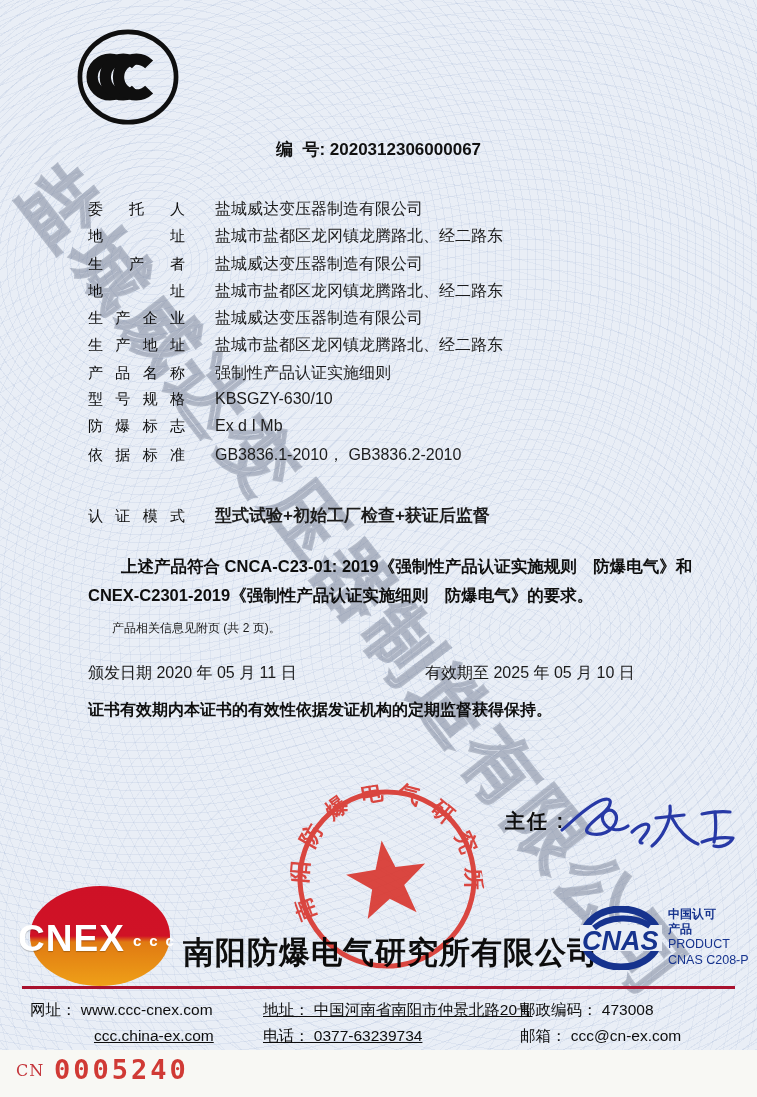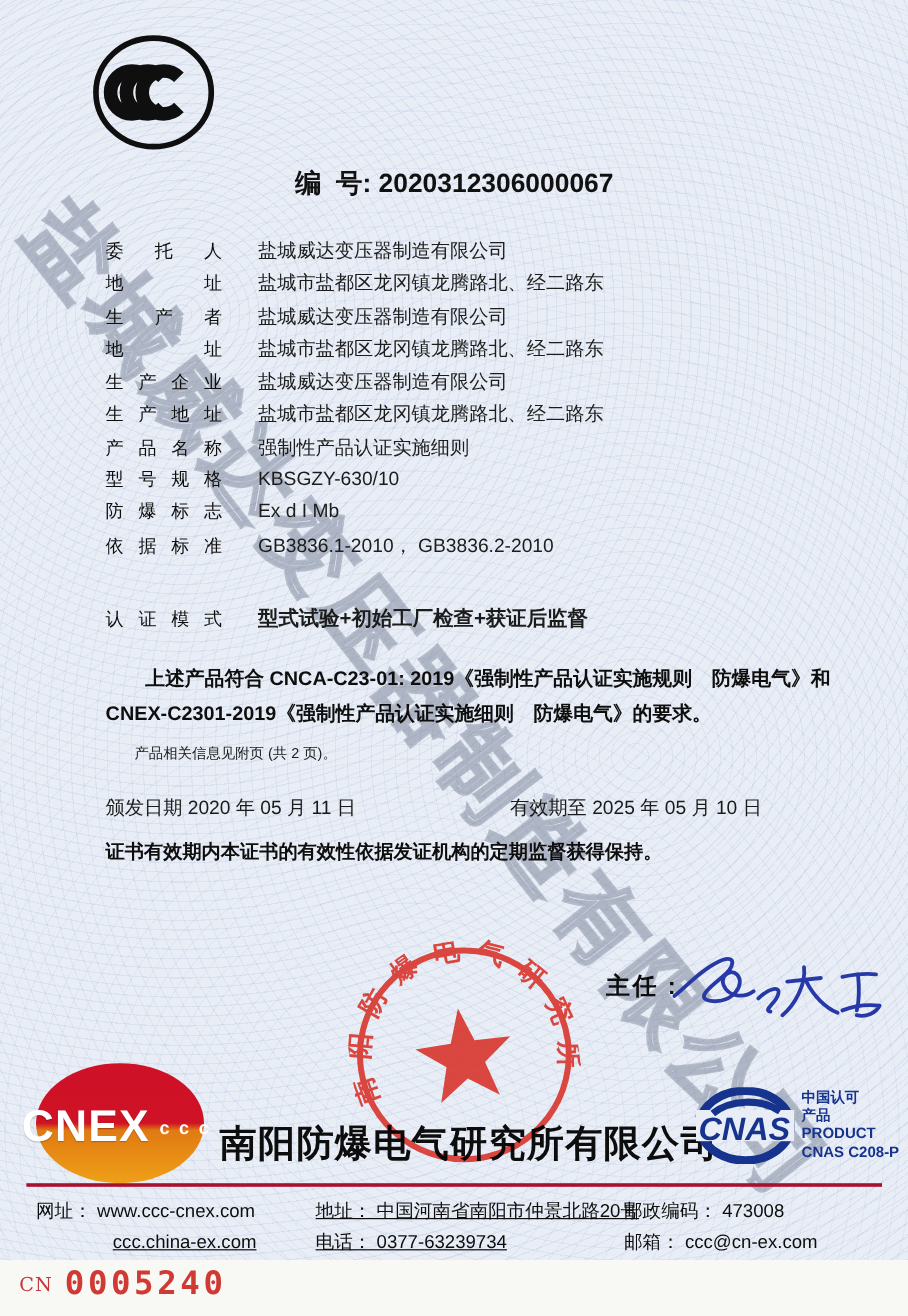--- a/index.html
+++ b/index.html
@@ -27,21 +27,21 @@
   .layer { position:absolute; inset:0; z-index:2; }
 
   
   .ccc-logo { position:absolute; left:76px; top:28px; }
   .title {
     position:absolute; left:205px; top:52px;
     font-size:34px; font-weight:bold; letter-spacing:3px; color:#0d0d0d;
   }
   .certno {
     position:absolute; left:0; right:0; top:138px; text-align:center;
-    font-size:22px; font-weight:bold; color:#111; white-space:pre;
+    font-size:17px; font-weight:bold; color:#111; white-space:pre;
   }
 
   
   .fields { position:absolute; left:88px; top:199px; }
   .frow { display:flex; align-items:baseline; height:27.3px; }
   .flabel {
     display:inline-block; width:97px; flex:0 0 97px;
     font-size:15px; font-weight:normal; color:#0e0e0e;
     text-align:justify; text-align-last:justify;
   }
@@ -74,21 +74,21 @@
   }
   .cnex-logo .cnex-text { color:#fff; font-size:37px; font-weight:bold; letter-spacing:1px; line-height:1; margin-top:4px; text-shadow:0 1px 1px rgba(0,0,0,0.25); }
   .cnex-logo .cnex-sub { color:#fff; font-size:15px; font-weight:bold; letter-spacing:8px; margin-top:8px; text-indent:8px; }
   .issuer-name {
     position:absolute; left:183px; top:932px;
     font-size:31px; font-weight:bold; letter-spacing:1px; color:#0d0d0d; white-space:nowrap;
   }
   .cnas { position:absolute; left:580px; top:906px; display:flex; align-items:center; }
   .cnas-side { margin-left:6px; color:#16338e; line-height:1.25; }
   .cnas-side .s1, .cnas-side .s2 { font-size:12px; font-weight:bold; }
-  .cnas-side .s3, .cnas-side .s4 { font-size:12.5px; font-weight:bold; }
+  .cnas-side .s3, .cnas-side .s4 { font-size:12.5px; font-weight:normal; }
 
   .divider { position:absolute; left:22px; right:22px; top:986px; height:3px; background:#a8112e; }
 
   
   .footer { position:absolute; left:0; top:997px; width:757px; font-size:15.5px; color:#0d0d0d; }
   .fcol { position:absolute; top:0; line-height:26px; white-space:nowrap; }
   .fcol.c1 { left:30px; }
   .fcol.c1 .l2 { padding-left:64px;text-decoration:underline; }
   .fcol.c2 { left:263px;text-decoration:underline; }
   .fcol.c3 { left:520px; }

